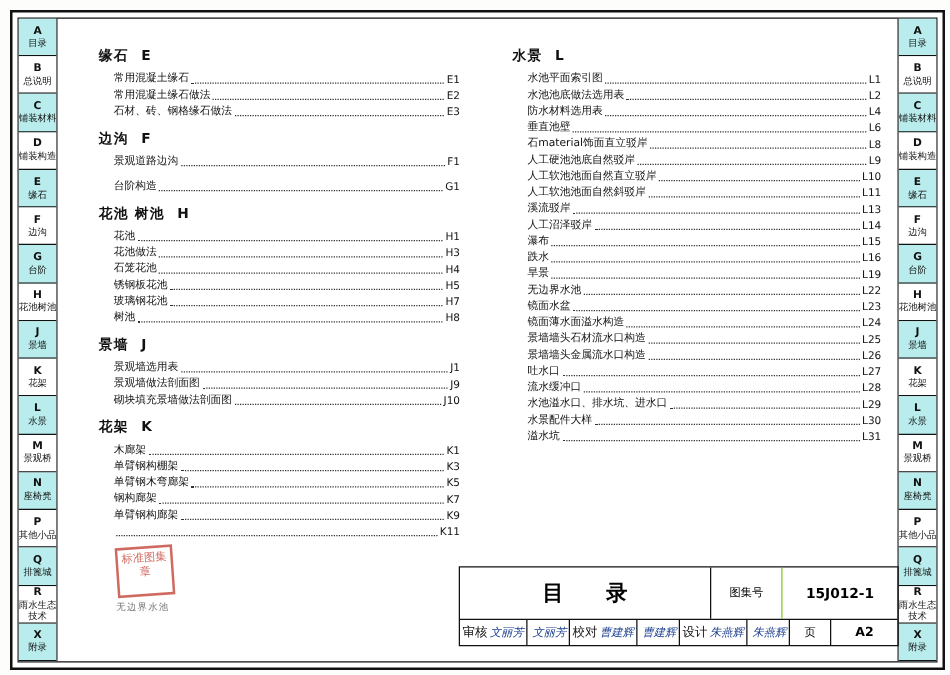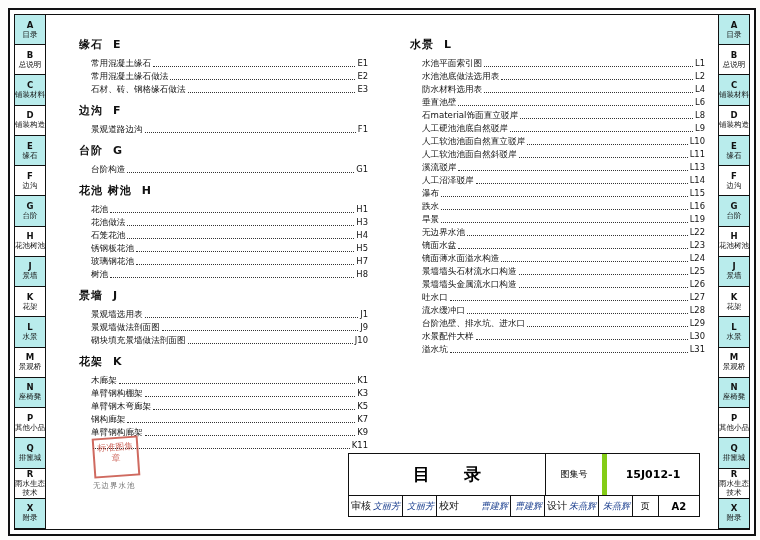--- a/index.html
+++ b/index.html
@@ -31,25 +31,25 @@
   .entry .dots{flex:1;border-bottom:1px dotted #333;margin:0 2px 3px 2px;height:7px;}
   .entry .code{white-space:nowrap;font-size:8.4px;}
   .grp{margin-bottom:7px;}
 
   
   .stamp{position:absolute;left:48px;bottom:40px;width:72px;height:52px;opacity:.75;}
   .stamp .sq{width:46px;height:40px;border:2px solid #c0392b;color:#c0392b;font-size:9px;line-height:11px;padding:3px 2px;box-sizing:border-box;text-align:center;transform:rotate(-4deg);}
   .stamp .sub{font-size:7.5px;color:#444;margin-top:4px;letter-spacing:1px;}
 
   
-  .titleblock{position:absolute;right:19px;bottom:12px;width:350px;height:62px;border:1.5px solid #111;display:flex;flex-direction:column;}
+  .titleblock{position:absolute;right:0;bottom:12px;width:350px;height:62px;border:1.5px solid #111;display:flex;flex-direction:column;}
   .tb-top{flex:1;display:flex;border-bottom:1px solid #111;}
   .tb-mu{flex:1;display:flex;align-items:center;justify-content:center;border-right:1px solid #111;}
   .tb-mu span{font-size:17px;font-weight:bold;letter-spacing:14px;padding-left:14px;}
-  .tb-lab{width:56px;display:flex;align-items:center;justify-content:center;border-right:5px solid #84cc16;font-size:9px;text-align:center;}
+  .tb-lab{width:56px;display:flex;align-items:center;justify-content:center;border-right:1px solid #84cc16;font-size:9px;text-align:center;}
   .tb-val{width:92px;display:flex;align-items:center;justify-content:center;font-size:11px;font-weight:bold;}
   .tb-bot{height:20px;display:flex;}
   .sigcell{display:flex;align-items:center;border-right:1px solid #111;padding:0 2px;}
   .sigcell .k{font-size:10px;color:#111;white-space:nowrap;}
   .sigcell .v{font-size:9px;color:#1b3f8f;font-family:"DejaVu Serif","Liberation Serif",serif;font-style:italic;margin-left:2px;white-space:nowrap;}
   .tb-page{width:56px;display:flex;align-items:center;justify-content:center;border-right:1px solid #111;font-size:9px;}
   .tb-pageno{width:92px;display:flex;align-items:center;justify-content:center;font-size:10px;font-weight:bold;}
 </style>
 </head>
 <body>
@@ -222,21 +222,20 @@
               </div>
               <div class="grp">
                 <div class="grp-title">边沟<span class="ltr">F</span></div>
                 <div class="entry">
                   <span class="lbl">景观道路边沟</span>
                   <span class="dots"></span>
                   <span class="code">F1</span>
                 </div>
               </div>
               <div class="grp">
-                <div class="grp-title">台阶<span class="ltr">G</span></div>
                 <div class="entry">
                   <span class="lbl">台阶构造</span>
                   <span class="dots"></span>
                   <span class="code">G1</span>
                 </div>
               </div>
               <div class="grp">
                 <div class="grp-title">花池 树池<span class="ltr">H</span></div>
                 <div class="entry">
                   <span class="lbl">花池</span>
@@ -418,21 +417,21 @@
                   <span class="lbl">吐水口</span>
                   <span class="dots"></span>
                   <span class="code">L27</span>
                 </div>
                 <div class="entry">
                   <span class="lbl">流水缓冲口</span>
                   <span class="dots"></span>
                   <span class="code">L28</span>
                 </div>
                 <div class="entry">
-                  <span class="lbl">台阶池壁、排水坑、进水口</span>
+                  <span class="lbl">水池溢水口、排水坑、进水口</span>
                   <span class="dots"></span>
                   <span class="code">L29</span>
                 </div>
                 <div class="entry">
                   <span class="lbl">水景配件大样</span>
                   <span class="dots"></span>
                   <span class="code">L30</span>
                 </div>
                 <div class="entry">
                   <span class="lbl">溢水坑</span>
@@ -458,21 +457,21 @@
           </div>
           <div class="tb-bot" id="sigRow">
               <div class="sigcell" style="flex: 1 1 0%;">
                 <span class="k">审核</span>
                 <span class="v">文丽芳</span>
               </div>
               <div class="sigcell" style="flex: 1 1 0%;">
                 <span class="k"></span>
                 <span class="v">文丽芳</span>
               </div>
-              <div class="sigcell" style="flex: 1 1 0%; gap: 20px;">
+              <div class="sigcell" style="flex: 1 1 0%;">
                 <span class="k">校对</span>
                 <span class="v">曹建辉</span>
               </div>
               <div class="sigcell" style="flex: 1 1 0%;">
                 <span class="k"></span>
                 <span class="v">曹建辉</span>
               </div>
               <div class="sigcell" style="flex: 1 1 0%;">
                 <span class="k">设计</span>
                 <span class="v">朱燕辉</span>

